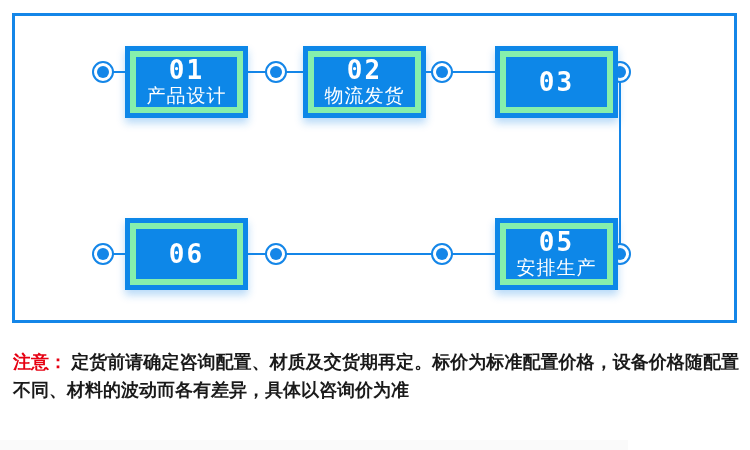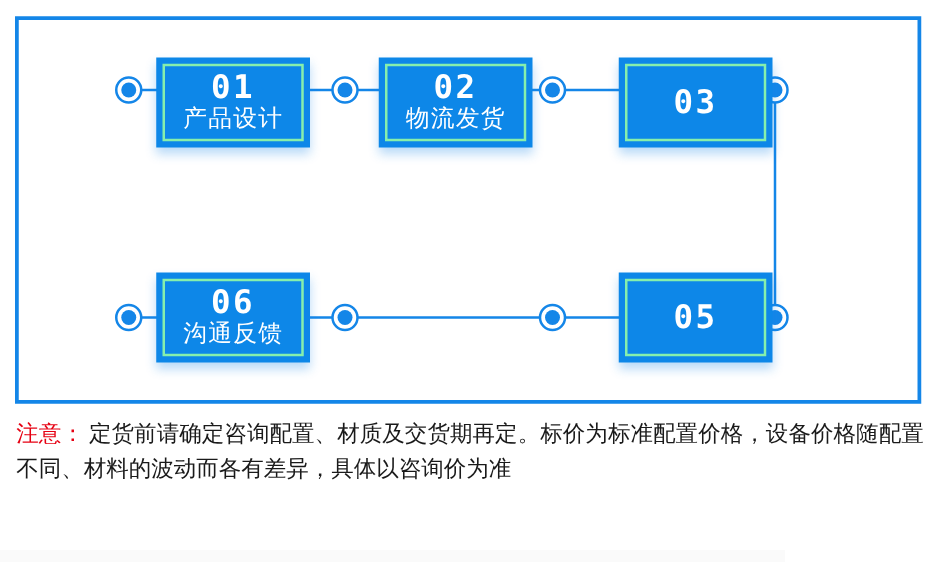--- a/index.html
+++ b/index.html
@@ -78,21 +78,21 @@
     box-sizing: border-box;
     background: #0d87e8;
     box-shadow: 0 5px 8px rgba(20, 134, 232, 0.30);
     z-index: 3;
     padding: 5px;
   }
   .step-box .inner {
     width: 100%;
     height: 100%;
     box-sizing: border-box;
-    border: 2px solid #86efac;
+    border: 6px solid #86efac;
     display: flex;
     flex-direction: column;
     align-items: center;
     justify-content: center;
     color: #ffffff;
   }
   .step-num {
     font-family: "DejaVu Sans Mono", "Liberation Mono", monospace;
     font-weight: bold;
     font-size: 26px;
@@ -107,24 +107,24 @@
   }
   .step-box.r1 { top: 30px; }
   .step-box.r2 { top: 202px; }
   .step-box.p1 { left: 110px; }
   .step-box.p2 { left: 288px; }
   .step-box.p3 { left: 480px; }
   
   .notice {
     position: absolute;
     left: 13px;
-    top: 333px;
+    top: 348px;
     width: 726px;
     font-size: 18px;
-    font-weight: normal;
+    font-weight: bold;
     line-height: 28px;
     color: #1a1a1a;
     text-align: justify;
   }
   .notice .prefix {
     color: #e60012;
     margin-right: 4px;
   }
   
   .footer-band {
@@ -187,26 +187,26 @@
     </div>
     <div class="step-box r1 p3">
       <div class="inner">
         <div class="step-num">03</div>
       </div>
     </div>
 
     <div class="step-box r2 p1">
       <div class="inner">
         <div class="step-num">06</div>
-        <div class="step-label">沟通反馈</div>
       </div>
     </div>
     <div class="step-box r2 p3">
       <div class="inner">
         <div class="step-num">05</div>
+        <div class="step-label">安排生产</div>
       </div>
     </div>
 
   </div>
 
   <div class="notice">
     <span class="prefix">注意：</span><span>定货前请确定咨询配置、材质及交货期再定。标价为标准配置价格，设备价格随配置不同、材料的波动而各有差异，具体以咨询价为准</span>
   </div>
 
   <div class="footer-band"></div>

